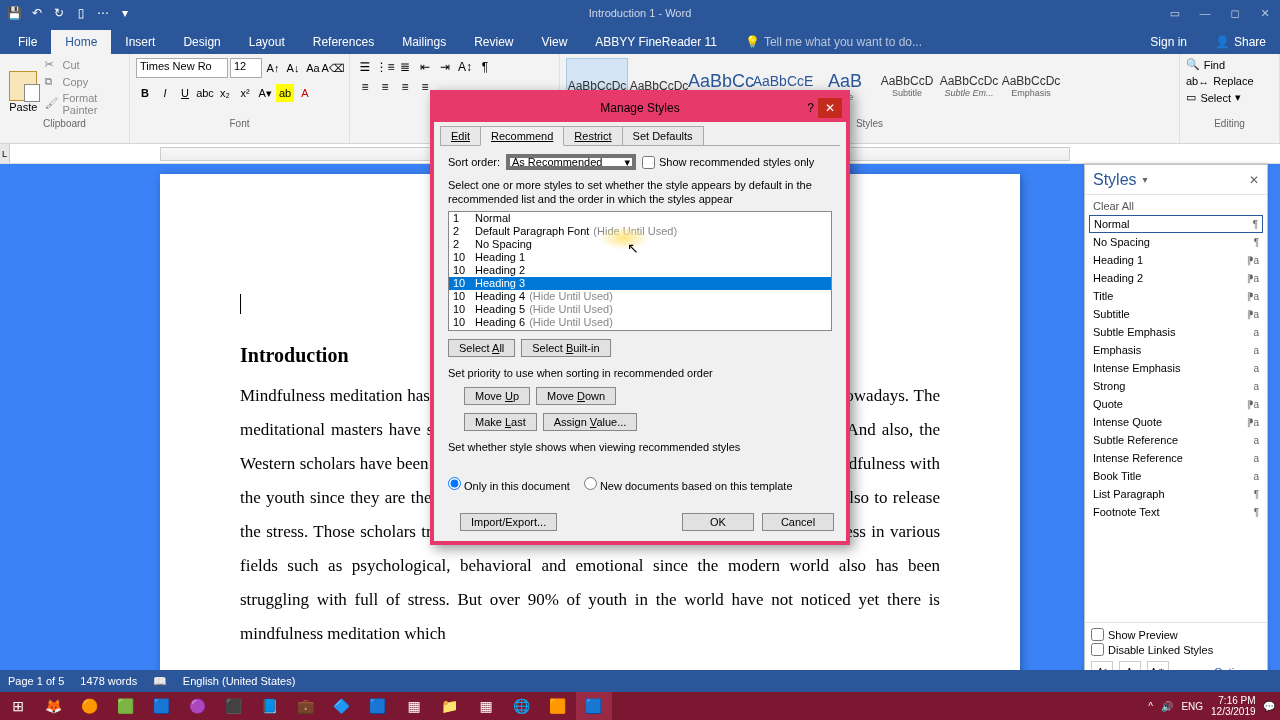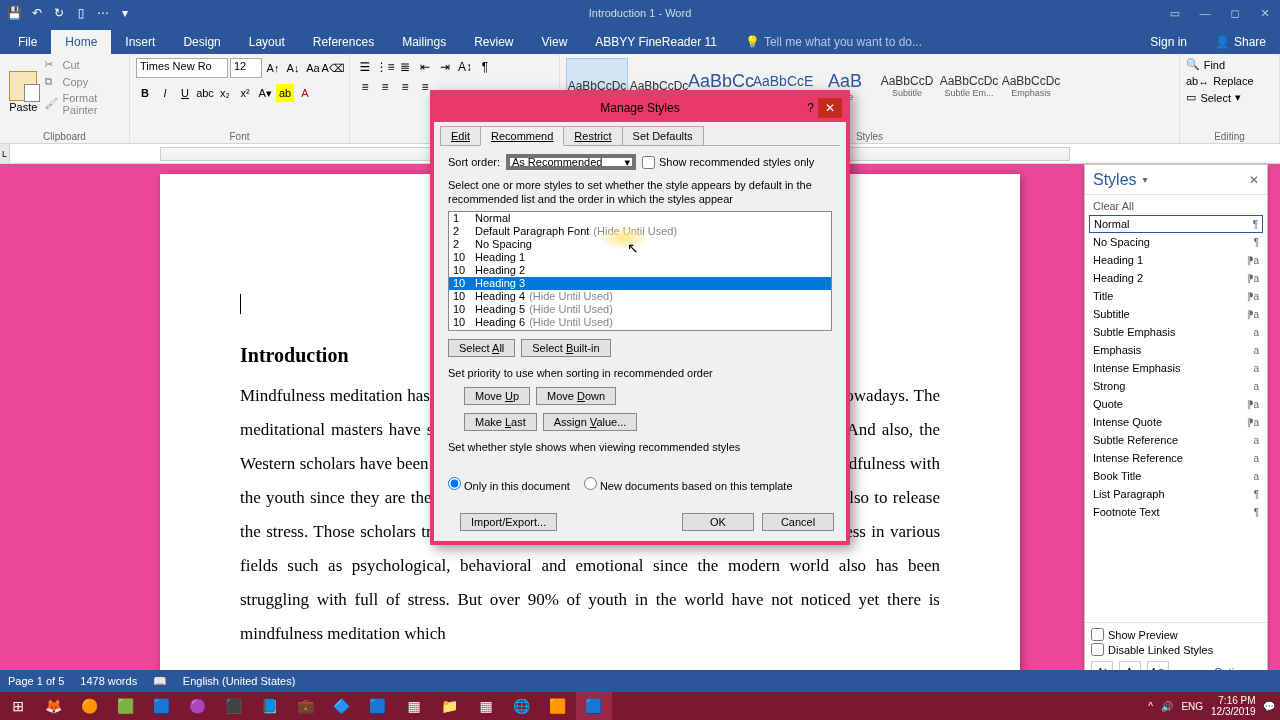--- a/index.html
+++ b/index.html
@@ -18,21 +18,21 @@
 .ribbon-tabs .file { background:#2b579a; color:#fff; padding:5px 14px; cursor:pointer; }
 .ribbon-tabs .tab { color:#fff; padding:5px 14px; cursor:pointer; }
 .ribbon-tabs .tab.active { background:#f3f3f3; color:#2b579a; }
 .ribbon-tabs .tellme { color:#b9c6dc; padding:5px 14px; display:flex; align-items:center; gap:4px; }
 .ribbon-tabs .signin { margin-left:auto; color:#fff; padding:5px 14px; cursor:pointer; }
 .ribbon-tabs .share { color:#fff; padding:5px 14px; cursor:pointer; display:flex; align-items:center; gap:4px; }
 
 
 .ribbon { height:90px; background:#f3f3f3; border-bottom:1px solid #d4d4d4; display:flex; font-size:11px; }
 .ribbon-group { border-right:1px solid #e1e1e1; padding:2px 6px; display:flex; flex-direction:column; position:relative; }
-.ribbon-group-label { position:absolute; bottom:0; left:0; right:0; text-align:center; color:#666; font-size:10px; padding:1px 0; }
+.ribbon-group-label { position:absolute; bottom:13px; left:0; right:0; text-align:center; color:#666; font-size:10px; padding:1px 0; }
 .clipboard-group { width:130px; }
 .clipboard-inner { display:flex; height:72px; }
 .paste-btn { width:40px; display:flex; flex-direction:column; align-items:center; justify-content:center; cursor:pointer; }
 .paste-icon { width:28px; height:30px; background:#f8e6b8; border:1px solid #c09030; position:relative; }
 .paste-icon::after { content:""; position:absolute; bottom:-2px; right:-4px; width:14px; height:16px; background:#fff; border:1px solid #888; }
 .clip-list { display:flex; flex-direction:column; gap:3px; padding-left:4px; padding-top:2px; }
 .clip-item { display:flex; align-items:center; gap:4px; cursor:pointer; color:#888; }
 .clip-item .mini-icon { width:14px; height:14px; display:inline-block; }
 .font-group { width:220px; }
 .font-row1 { display:flex; gap:2px; align-items:center; padding-top:2px; }
@@ -53,21 +53,21 @@
 .editing-group { width:100px; }
 .editing-item { display:flex; align-items:center; gap:4px; padding:2px 0; cursor:pointer; font-size:11px; }
 
 
 .ruler-area { height:20px; background:#fff; border-bottom:1px solid #ddd; display:flex; }
 .ruler-left { width:10px; background:#e8e8e8; border-right:1px solid #ccc; font-size:9px; display:flex; align-items:center; justify-content:center; }
 .ruler { flex:1; background:#fff; position:relative; font-size:9px; color:#666; }
 .ruler-bg { position:absolute; left:150px; right:210px; top:3px; height:14px; background:linear-gradient(#f8f8f8,#eee); border:1px solid #ccc; }
 
 
-.doc-area { position:absolute; top:164px; bottom:28px; left:0; right:0; background:#ec4899; overflow:hidden; }
+.doc-area { position:absolute; top:164px; bottom:28px; left:0; right:0; background:#3b82f6; overflow:hidden; }
 .page { position:absolute; left:160px; top:10px; width:860px; height:1100px; background:#fff; box-shadow:2px 2px 8px rgba(0,0,0,0.3); padding:120px 80px 0 80px; }
 .page h2 { font-family:"Times New Roman",serif; font-size:20px; font-weight:bold; margin-bottom:12px; }
 .page p { font-family:"Times New Roman",serif; font-size:17px; line-height:2.0; text-align:justify; }
 .cursor-line { border-left:1px solid #000; height:20px; margin-bottom:30px; width:1px; }
 
 
 .styles-pane { position:absolute; right:12px; top:164px; bottom:28px; width:184px; background:#fff; border:1px solid #c4c4c4; box-shadow:0 0 4px rgba(0,0,0,0.2); display:flex; flex-direction:column; font-size:11px; }
 .styles-pane-header { height:30px; display:flex; align-items:center; padding:0 8px; font-size:16px; color:#2b579a; border-bottom:1px solid #e1e1e1; }
 .styles-pane-header .x { margin-left:auto; cursor:pointer; font-size:12px; color:#666; }
 .styles-pane-header .drop { cursor:pointer; font-size:10px; color:#666; margin-left:6px; }
@@ -248,21 +248,21 @@
         <div class="style-box">
           <div class="style-preview big">AaB</div>
           <div style="font-size: 9px; color: rgb(102, 102, 102);">Title</div>
         </div>
         <div class="style-box">
           <div class="style-preview">AaBbCcD</div>
           <div style="font-size: 9px; color: rgb(102, 102, 102);">Subtitle</div>
         </div>
         <div class="style-box">
           <div class="style-preview">AaBbCcDc</div>
-          <div style="font-size: 9px; color: rgb(102, 102, 102);">Subtle Em...</div>
+          <div style="font-size: 9px; color: rgb(102, 102, 102); font-style: italic;">Subtle Em...</div>
         </div>
         <div class="style-box">
           <div class="style-preview">AaBbCcDc</div>
           <div style="font-size: 9px; color: rgb(102, 102, 102);">Emphasis</div>
         </div>
       </div>
     <div class="ribbon-group-label">Styles</div>
   </div>
 
   <div class="ribbon-group editing-group">

